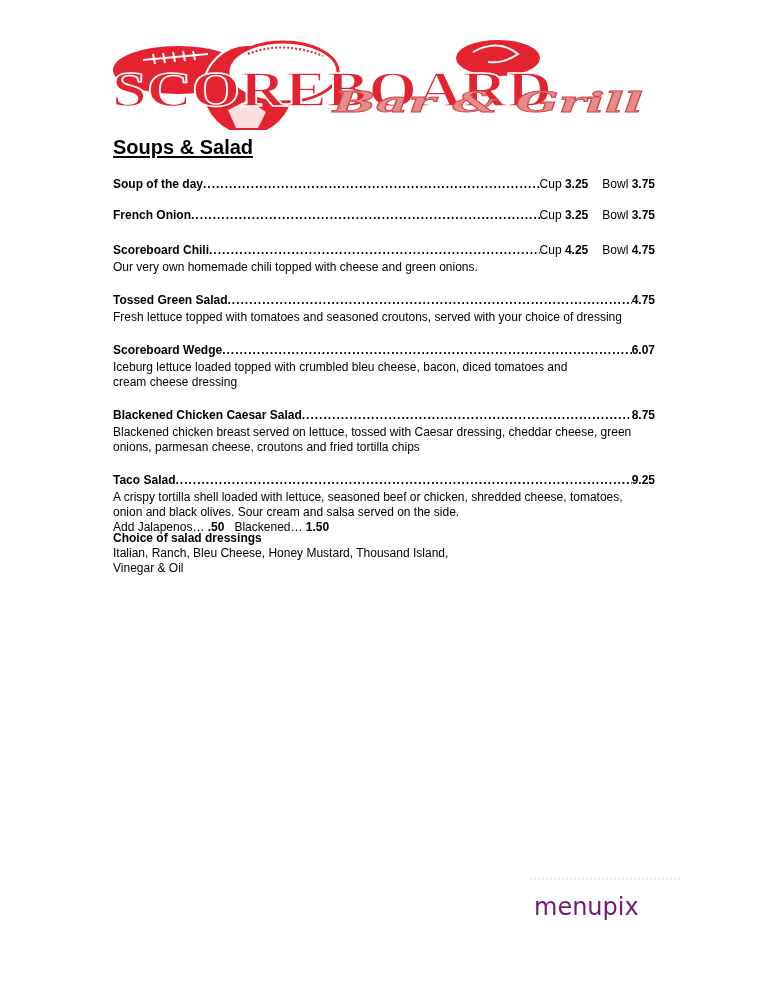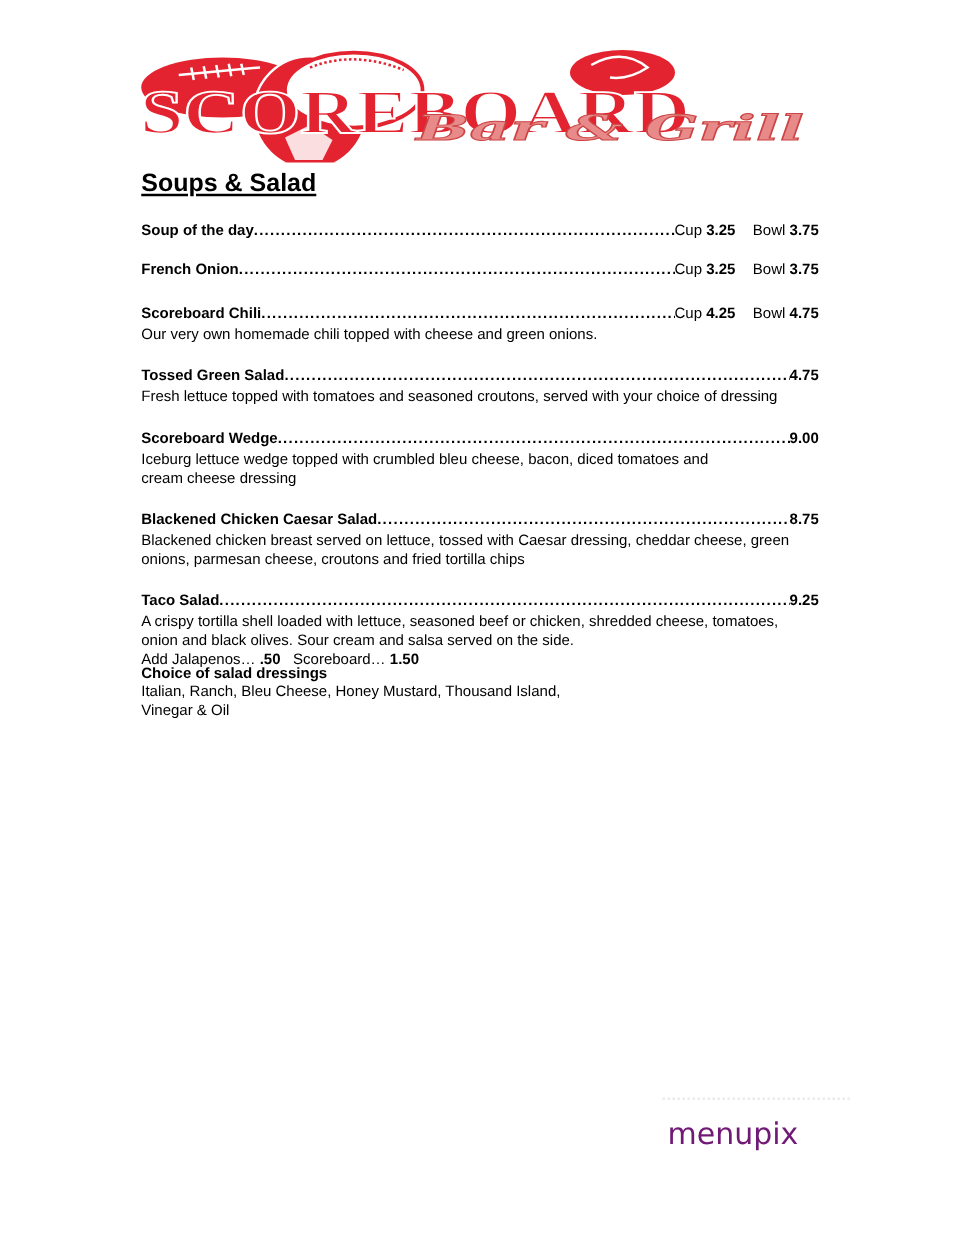--- a/index.html
+++ b/index.html
@@ -173,23 +173,23 @@
       <span class="leader"></span>
       <span class="price">4.75</span>
     </div>
     <div class="desc">Fresh lettuce topped with tomatoes and seasoned croutons, served with your choice of dressing</div>
   </div>
 
   <div class="item" style="margin-bottom:15px;">
     <div class="item-row">
       <span class="item-name">Scoreboard Wedge</span>
       <span class="leader"></span>
-      <span class="price">9.00</span>
-    </div>
-    <div class="desc">Iceburg lettuce wedge topped with crumbled bleu cheese, bacon, diced tomatoes and</div>
+      <span class="price">6.07</span>
+    </div>
+    <div class="desc">Iceburg lettuce loaded topped with crumbled bleu cheese, bacon, diced tomatoes and</div>
     <div class="desc">cream cheese dressing</div>
   </div>
 
   <div class="item" style="margin-bottom:15px;">
     <div class="item-row">
       <span class="item-name">Blackened Chicken Caesar Salad</span>
       <span class="leader"></span>
       <span class="price">8.75</span>
     </div>
     <div class="desc">Blackened chicken breast served on lettuce, tossed with Caesar dressing, cheddar cheese, green</div>
@@ -200,21 +200,21 @@
     <div class="item-row">
       <span class="item-name">Taco Salad</span>
       <span class="leader"></span>
       <span class="price">9.25</span>
     </div>
     <div class="desc">A crispy tortilla shell loaded with lettuce, seasoned beef or chicken, shredded cheese, tomatoes,</div>
     <div class="desc">onion and black olives. Sour cream and salsa served on the side.</div>
     <div class="desc addons">
       <span>Add Jalapenos…</span>
       <b>.50</b>&nbsp;&nbsp;
-      <span>Scoreboard…</span>
+      <span>Blackened…</span>
       <b>1.50</b>
     </div>
   </div>
 </div>
 
 <div class="dressings">
   <div class="title">Choice of salad dressings</div>
   <div>Italian, Ranch, Bleu Cheese, Honey Mustard, Thousand Island,</div>
   <div>Vinegar &amp; Oil</div>
 </div>

